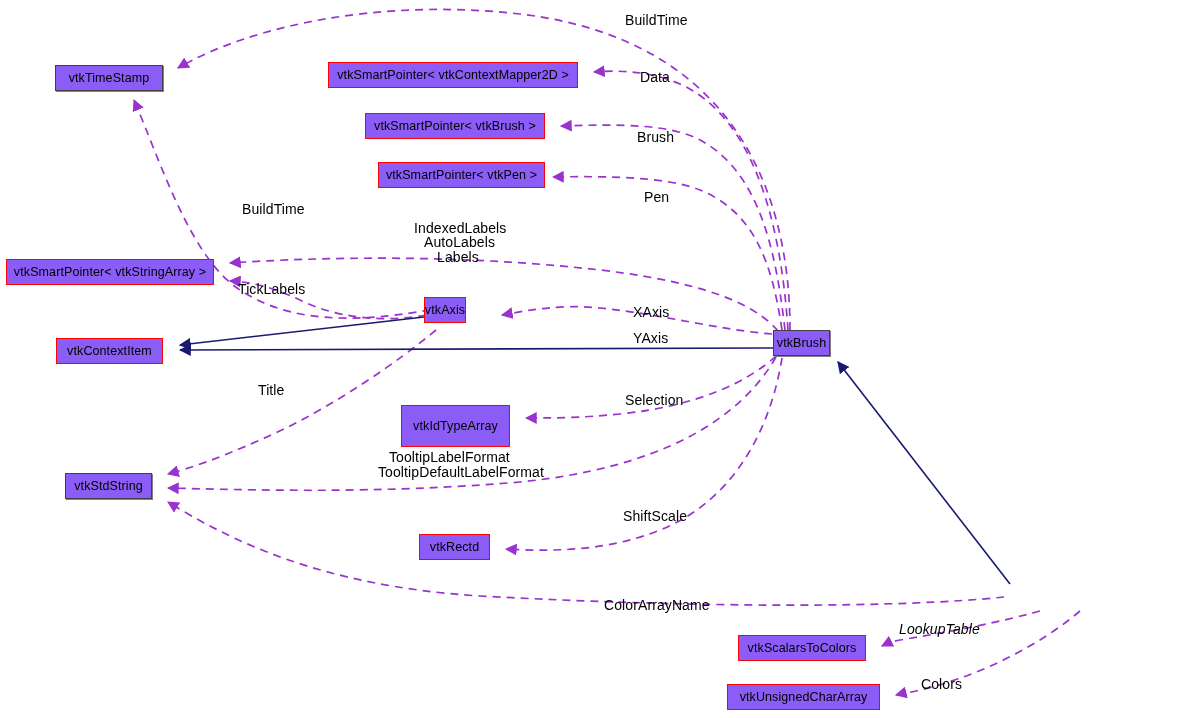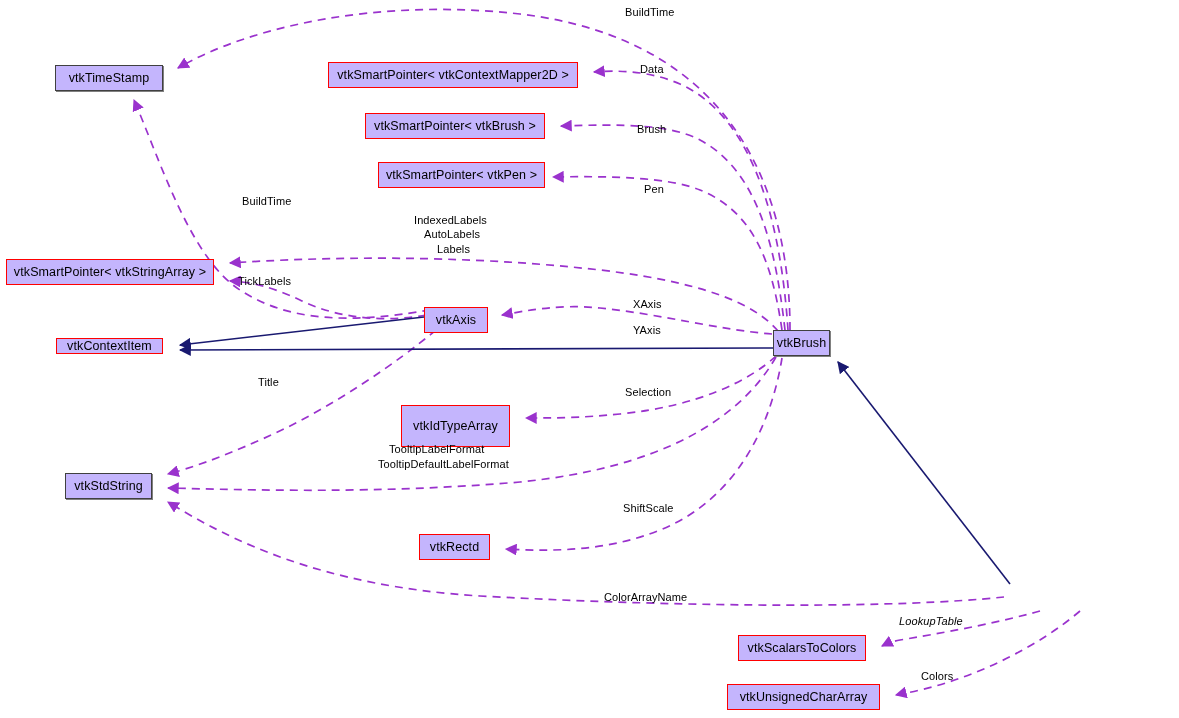--- a/index.html
+++ b/index.html
@@ -24,41 +24,42 @@
   .node {
     position: absolute;
     box-sizing: border-box;
     display: flex;
     align-items: center;
     justify-content: center;
     font-size: 12.5px;
     line-height: 1;
     color: #000000;
     white-space: nowrap;
-    background: #c4b5fd;
+    background: #8b5cf6;
     border: 1px solid #ff0000;
     letter-spacing: 0.1px;
   }
   .node.plain {
     border: 1px solid #404040;
     box-shadow: 1px 1px 0 0 #808080;
   }
   .node.current {
     border: 1px solid #404040;
     background: #bfbfbf;
     box-shadow: 1px 1px 0 0 #808080;
   }
   .edge-label {
     position: absolute;
-    font-size: 11px;
+    font-size: 14px;
     line-height: 13px;
     color: #000000;
     white-space: nowrap;
     background: transparent;
     letter-spacing: 0.1px;
+    margin-top: 8px;
   }
 </style>
 </head>
 <body>
 
 <div id="diagram-root">
 
   <svg id="edge-layer" viewBox="0 0 1179 718" xmlns="http://www.w3.org/2000/svg">
     <defs>
       <marker id="arrow-usage" viewBox="0 0 10 10" refX="9" refY="5" markerWidth="7" markerHeight="7" orient="auto-start-reverse">
@@ -115,23 +116,23 @@
   <div class="node plain" style="left:55px;  top:65px;  width:108px; height:26px;">vtkTimeStamp</div>
 
   <div class="node" style="left:328px; top:62px;  width:250px; height:26px;">vtkSmartPointer&lt; vtkContextMapper2D &gt;</div>
 
   <div class="node" style="left:365px; top:113px; width:180px; height:26px;">vtkSmartPointer&lt; vtkBrush &gt;</div>
 
   <div class="node" style="left:378px; top:162px; width:167px; height:26px;text-align:right;">vtkSmartPointer&lt; vtkPen &gt;</div>
 
   <div class="node" style="left:6px;   top:259px; width:208px; height:26px;">vtkSmartPointer&lt; vtkStringArray &gt;</div>
 
-  <div class="node" style="left:424px; top:307px; width:64px;  height:26px;">vtkAxis</div>
+  <div class="node" style="left:424px; top:297px; width:42px;  height:26px;">vtkAxis</div>
 
-  <div class="node" style="left:56px;  top:338px; width:107px; height:16px;">vtkContextItem</div>
+  <div class="node" style="left:56px;  top:338px; width:107px; height:26px;">vtkContextItem</div>
 
   <div class="node plain" style="left:773px; top:330px; width:57px;  height:26px;">vtkBrush</div>
 
   <div class="node" style="left:401px; top:405px; width:109px; height:42px;">vtkIdTypeArray</div>
 
   <div class="node plain" style="left:65px;  top:473px; width:87px;  height:26px;">vtkStdString</div>
 
   <div class="node" style="left:419px; top:534px; width:71px;  height:26px;">vtkRectd</div>
 
 

